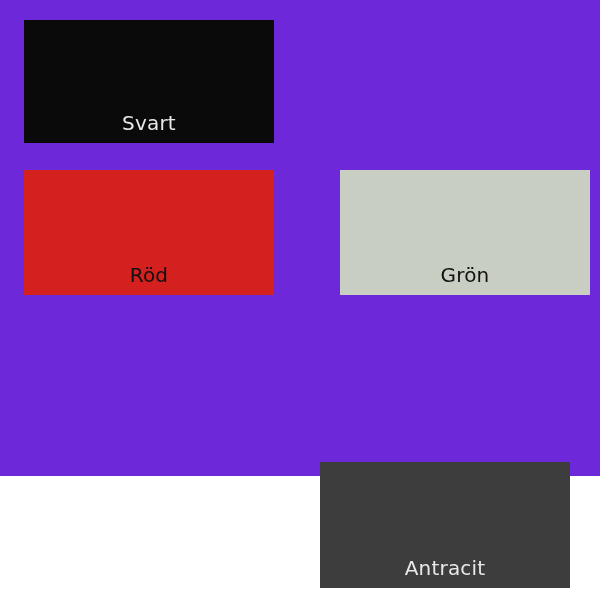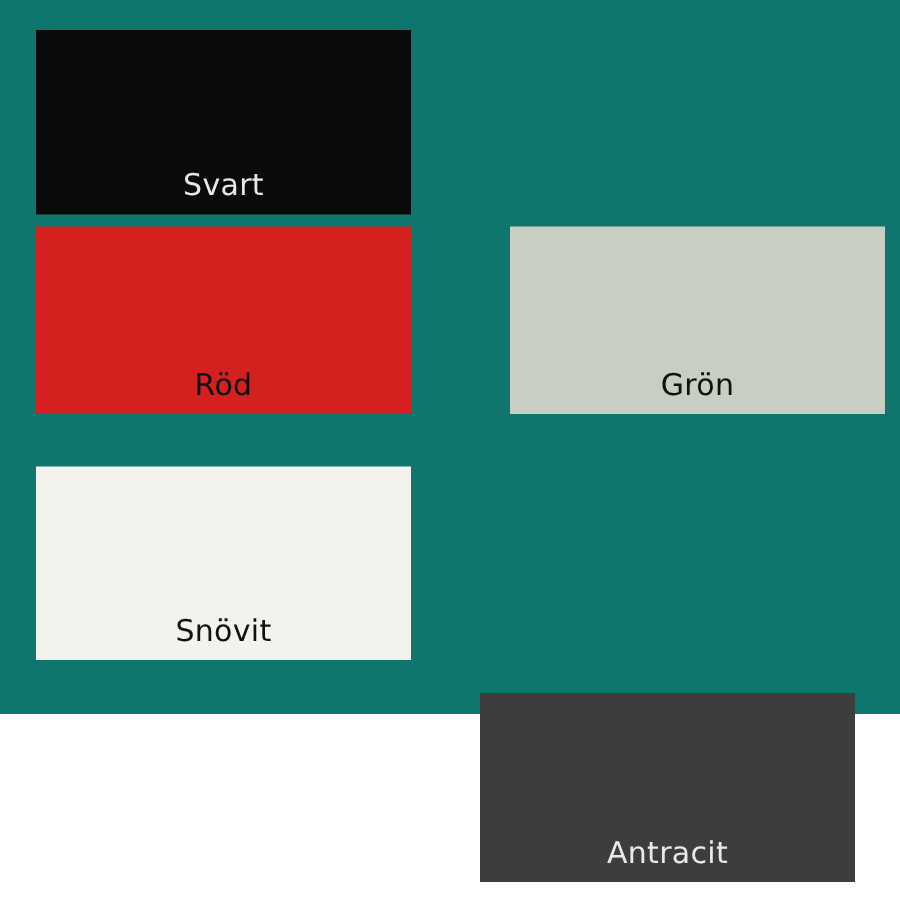--- a/index.html
+++ b/index.html
@@ -41,36 +41,33 @@
     white-space: nowrap;
     font-weight: 400;
   }
 
   
   .col-0 { left: 24px;  width: 250px; }
   .col-1 { left: 320px; width: 250px; }
 
   
   .row-0 { top: 20px;  height: 123px; }
-  .row-1 { top: 151px; height: 125px; justify-content: center; }
+  .row-1 { top: 170px; height: 125px; justify-content: center; }
   .row-2 { top: 311px; height: 129px; }
   .row-3 { top: 462px; height: 126px; }
 </style>
 </head>
 <body>
 
-<div id="swatch-grid" style="background: #0f766e; width: 600px; height: 476px;">
+<div id="swatch-grid" style="background: #6d28d9; width: 600px; height: 476px;">
     <div class="swatch col-0 row-0" style="background: rgb(10, 10, 10);">
       <span class="swatch-label" style="color: rgb(232, 232, 232);">Svart</span>
     </div>
     <div class="swatch col-0 row-1" style="background: rgb(212, 32, 30);">
       <span class="swatch-label" style="color: rgb(17, 17, 17);">Röd</span>
     </div>
     <div class="swatch col-1 row-1" style="background: rgb(200, 207, 194); margin-left: 20px;">
       <span class="swatch-label" style="color: rgb(17, 17, 17);">Grön</span>
     </div>
-    <div class="swatch col-0 row-2" style="background: rgb(244, 242, 237);">
-      <span class="swatch-label" style="color: rgb(17, 17, 17);">Snövit</span>
-    </div>
     <div class="swatch col-1 row-3" style="background: rgb(61, 61, 61);">
       <span class="swatch-label" style="color: rgb(232, 232, 232);">Antracit</span>
     </div>
   </div>
 
 </body></html>

